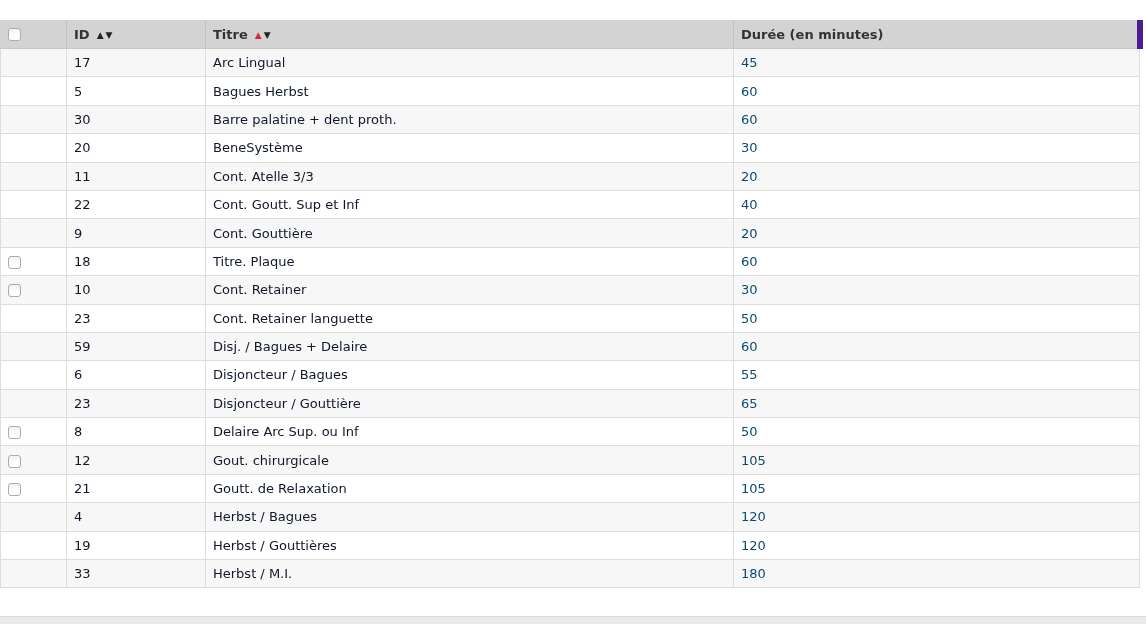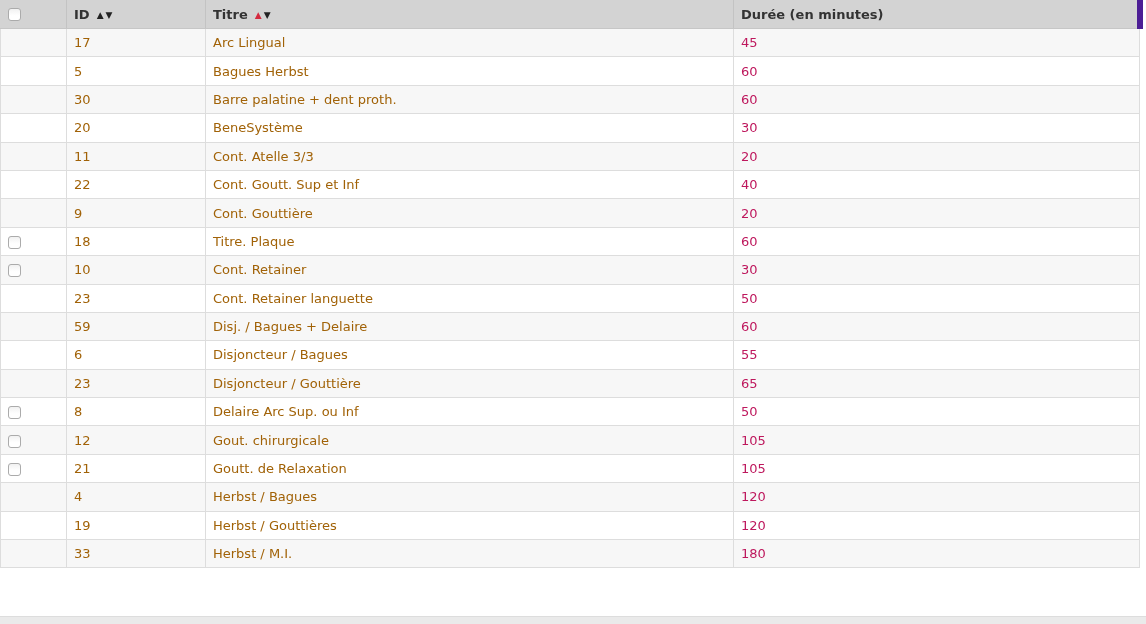--- a/index.html
+++ b/index.html
@@ -10,20 +10,21 @@
     height: 624px;
     position: relative;
     background: #ffffff;
     overflow: hidden;
   }
   table.grid {
     border-collapse: collapse;
     table-layout: fixed;
     width: 1139px;
     font-size: 13px;
+    margin-top: 20px;
   }
   col.c-check { width: 66px; }
   col.c-id    { width: 139px; }
   col.c-titre { width: 528px; }
   col.c-duree { width: 406px; }
 
   thead th {
     background: #d3d3d3;
     color: #333333;
     font-weight: bold;
@@ -45,25 +46,25 @@
     border: 1px solid #dddddd;
     vertical-align: middle;
     white-space: nowrap;
     overflow: hidden;
     color: #333333;
   }
   tbody tr:nth-child(odd)  td { background: #f7f7f7; }
   tbody tr:nth-child(even) td { background: #ffffff; }
 
   .cell-link {
-    color: #a16207;
+    color: #0f172a;
     text-decoration: none;
     cursor: pointer;
   }
-  .duree { color: #be185d; }
+  .duree { color: #0c4a6e; }
 
   .checkbox {
     display: inline-block;
     width: 13px;
     height: 13px;
     border: 1px solid #ababab;
     border-radius: 3px;
     background: linear-gradient(#f1f1f1, #ffffff 60%);
     vertical-align: middle;
     cursor: pointer;

